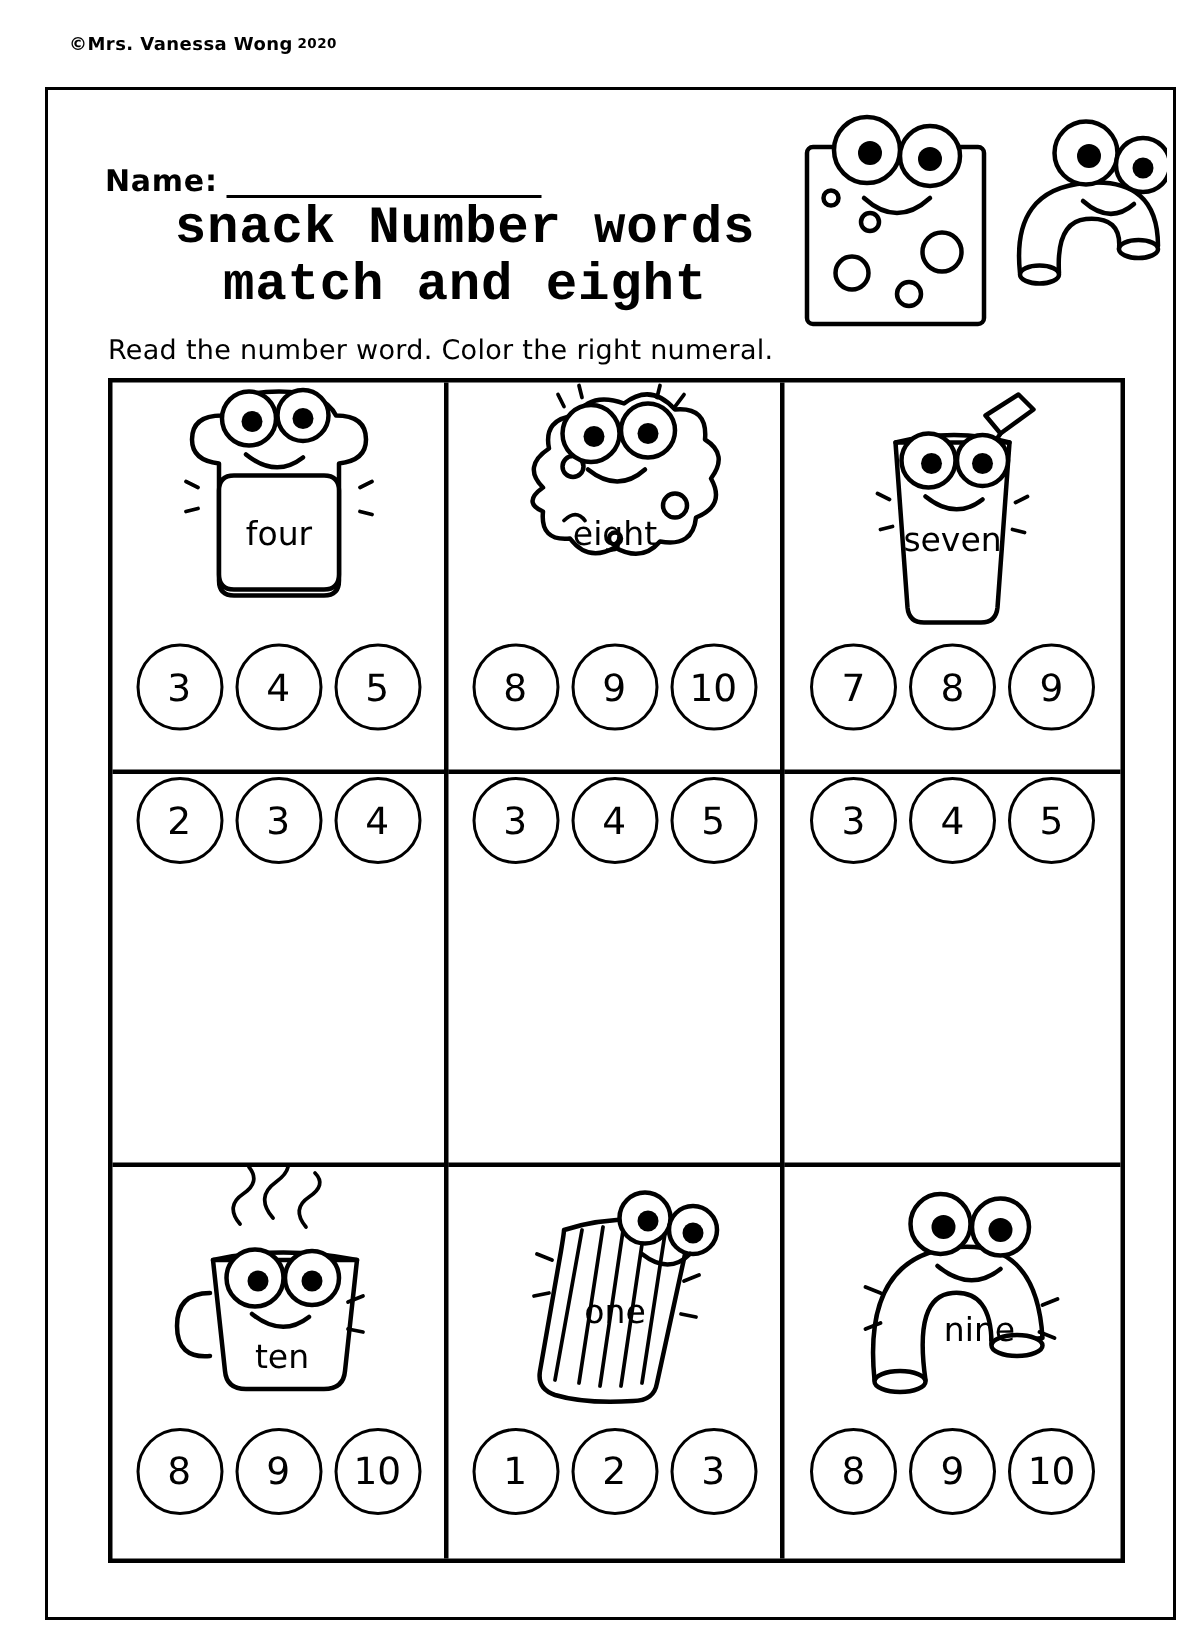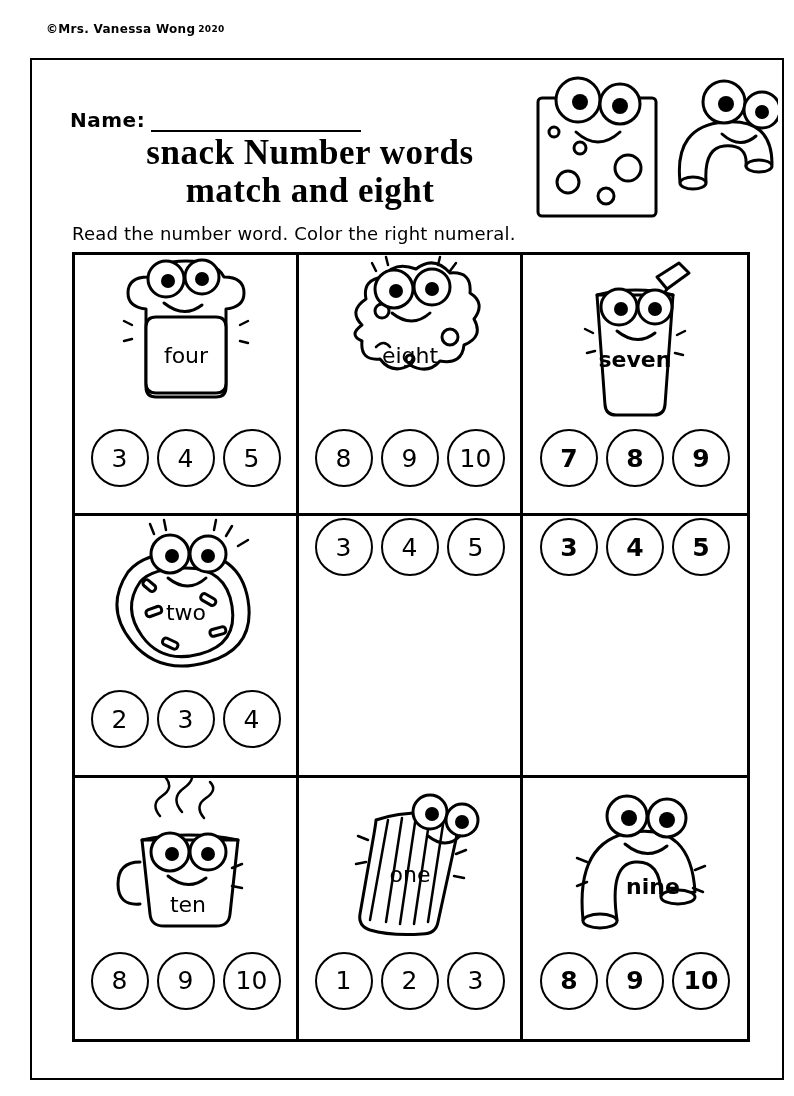--- a/index.html
+++ b/index.html
@@ -68,21 +68,21 @@
     border-bottom: 2px solid #000;
     margin-left: 6px;
     height: 20px;
   }
   .title {
     position: absolute;
     left: 28px;
     top: 74px;
     width: 500px;
     text-align: center;
-    font-family: Liberation Serif, serif;
+    font-family: Liberation Mono, monospace;
     font-weight: bold;
     font-size: 35px;
     line-height: 1.08;
     letter-spacing: 0.5px;
   }
   .title .l2 { display: block; }
   .subtitle {
     position: absolute;
     left: 40px;
     top: 163px;
@@ -114,21 +114,21 @@
   .cell {
     border-right: 3px solid #000;
     border-bottom: 3px solid #000;
     box-sizing: border-box;
     position: relative;
     display: flex;
     flex-direction: column;
     align-items: center;
     justify-content: flex-start;
   }
-  .cell:nth-child(3n) { border-right: none; font-weight: bold; }
+  .cell:nth-child(3n) { border-right: none; }
   .cell:nth-child(n+7) { border-bottom: none; }
   .art {
     height: 172px;
     width: 100%;
     position: relative;
     display: flex;
     align-items: flex-start;
     justify-content: center;
   }
   .choices {
@@ -279,40 +279,20 @@
           </svg>
         </div>
         <div class="choices">
           <div class="choice">7</div>
           <div class="choice">8</div>
           <div class="choice">9</div>
         </div>
       </div>
 
       <div class="cell">
-        <div class="art">
-          <svg width="200" height="172" viewBox="0 0 200 172">
-            <g fill="#fff" stroke="#000" stroke-width="3" stroke-linecap="round" stroke-linejoin="round">
-              <path d="M100 36 q54 0 62 48 q8 48 -40 62 q-48 14 -76 -20 q-28 -34 -4 -70 q16 -20 58 -20 z"></path>
-              <path d="M100 52 q40 0 46 38 q6 38 -32 48 q-38 10 -58 -18 q-20 -28 -2 -54 q12 -14 46 -14 z"></path>
-              <rect x="60" y="92" width="16" height="7" rx="3" transform="rotate(-20 68 96)"></rect>
-              <rect x="114" y="80" width="16" height="7" rx="3" transform="rotate(30 122 84)"></rect>
-              <rect x="124" y="112" width="16" height="7" rx="3" transform="rotate(-15 132 116)"></rect>
-              <rect x="76" y="124" width="16" height="7" rx="3" transform="rotate(25 84 128)"></rect>
-              <rect x="56" y="66" width="14" height="7" rx="3" transform="rotate(40 63 70)"></rect>
-              <ellipse cx="84" cy="38" rx="19" ry="19"></ellipse>
-              <ellipse cx="122" cy="38" rx="18" ry="18"></ellipse>
-              <circle cx="86" cy="40" r="7" fill="#000" stroke="none"></circle>
-              <circle cx="122" cy="40" r="7" fill="#000" stroke="none"></circle>
-              <path d="M82 62 q20 16 38 0" fill="none"></path>
-              <path d="M68 18 l-4 -10 M80 14 l-2 -10 M128 14 l2 -10 M140 20 l6 -10 M152 30 l10 -6" stroke-width="2.5"></path>
-            </g>
-            <text x="100" y="104" text-anchor="middle" font-family="DejaVu Sans, sans-serif" font-size="22" fill="#000">two</text>
-          </svg>
-        </div>
         <div class="choices">
           <div class="choice">2</div>
           <div class="choice">3</div>
           <div class="choice">4</div>
         </div>
       </div>
 
       <div class="cell">
         <div class="choices">
           <div class="choice">3</div>

